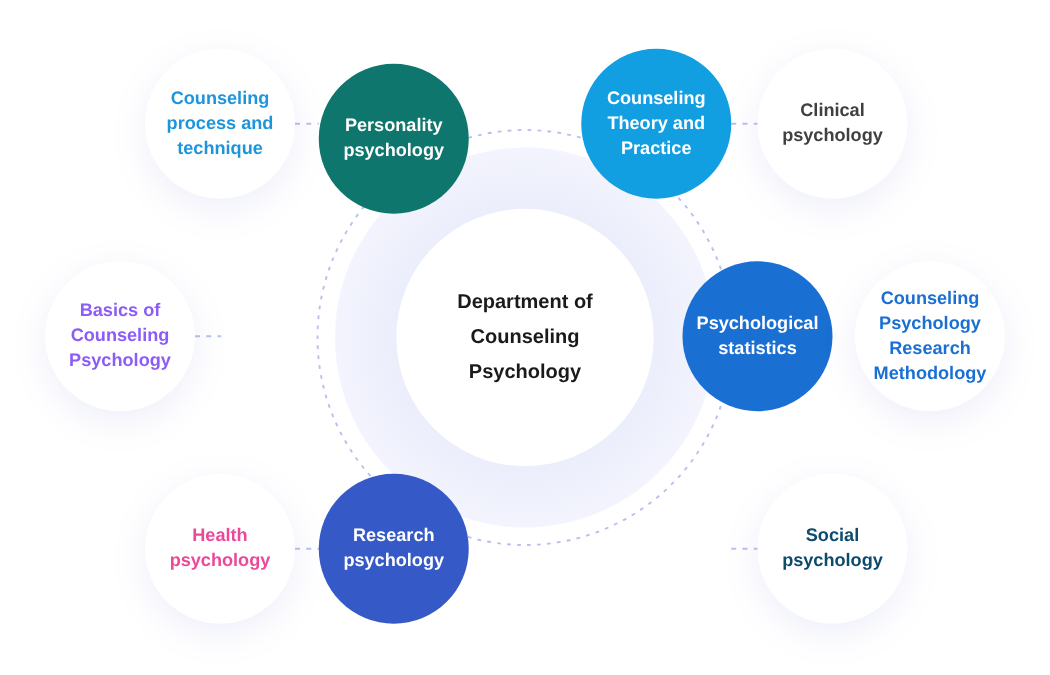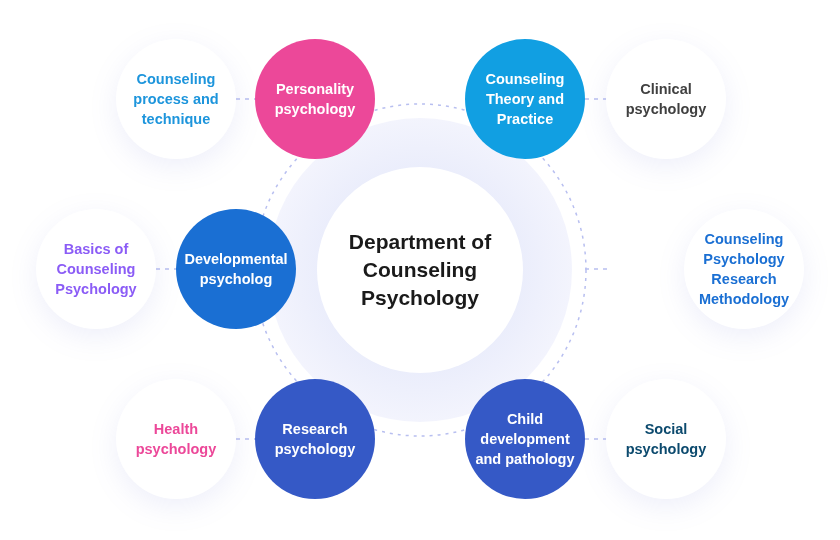--- a/index.html
+++ b/index.html
@@ -5,21 +5,21 @@
   html, body { margin:0; padding:0; }
   body { width:840px; height:540px; background:#ffffff; position:relative; overflow:hidden;
          font-family:"Liberation Sans", "DejaVu Sans", sans-serif; }
   .stage { position:absolute; left:0; top:0; width:840px; height:540px; }
   svg.bg { position:absolute; left:0; top:0; }
   .node { position:absolute; border-radius:50%; display:flex; align-items:center; justify-content:center;
           text-align:center; font-weight:bold; box-sizing:border-box; }
   .sat { width:120px; height:120px; background:#ffffff; font-size:14.5px; line-height:20px;
          box-shadow:0 8px 28px rgba(120,130,220,0.13); }
   .core { width:120px; height:120px; color:#ffffff; font-size:14.5px; line-height:20px; }
-  .center { width:206px; height:206px; background:#ffffff; color:#1a1a1a; font-size:21px; line-height:28px; }
+  .center { width:206px; height:206px; background:#ffffff; color:#1a1a1a; font-size:16px; line-height:28px; }
   .lbl { white-space:pre-line; }
 </style>
 </head>
 <body>
 
 <div class="stage">
   <svg class="bg" width="840" height="540">
     <defs>
       <radialGradient id="ringGrad" cx="50%" cy="50%" r="50%">
         <stop offset="60%" stop-color="#e9ecfb"></stop>
@@ -42,60 +42,55 @@
     <span class="lbl">Department of
 Counseling
 Psychology</span>
   </div>
 
   <div class="node sat" style="left:116px;top:39px;color:#1d95dc;">
     <span class="lbl">Counseling
 process and
 technique</span>
   </div>
-  <div class="node core" style="left:255px;top:39px;background:#ec4899;">
+  <div class="node core" style="left:255px;top:51px;background:#0f766e;">
     <span class="lbl">Personality
 psychology</span>
   </div>
   <div class="node core" style="left:465px;top:39px;background:#119fe2;">
     <span class="lbl">Counseling
 Theory and
 Practice</span>
   </div>
   <div class="node sat" style="left:606px;top:39px;color:#404040;">
     <span class="lbl">Clinical
 psychology</span>
   </div>
 
   <div class="node sat" style="left:36px;top:209px;color:#8b5cf6;">
     <span class="lbl">Basics of
 Counseling
 Psychology</span>
   </div>
-  <div class="node core" style="left:176px;top:209px;background:#1a6fd3;">
-    <span class="lbl">Developmental
-psycholog</span>
+  <div class="node core" style="left:546px;top:209px;background:#1a6fd3;">
+    <span class="lbl">Psychological
+statistics</span>
   </div>
   <div class="node sat" style="left:684px;top:209px;color:#1a6fd3;">
     <span class="lbl">Counseling
 Psychology
 Research
 Methodology</span>
   </div>
 
   <div class="node sat" style="left:116px;top:379px;color:#ec4899;">
     <span class="lbl">Health
 psychology</span>
   </div>
   <div class="node core" style="left:255px;top:379px;background:#3559c6;">
     <span class="lbl">Research
 psychology</span>
   </div>
-  <div class="node core" style="left:465px;top:379px;background:#3559c6;">
-    <span class="lbl">Child
-development
-and pathology</span>
-  </div>
   <div class="node sat" style="left:606px;top:379px;color:#0c4a6e;justify-content:center;">
     <span class="lbl">Social
 psychology</span>
   </div>
 </div>
 
 </body></html>

